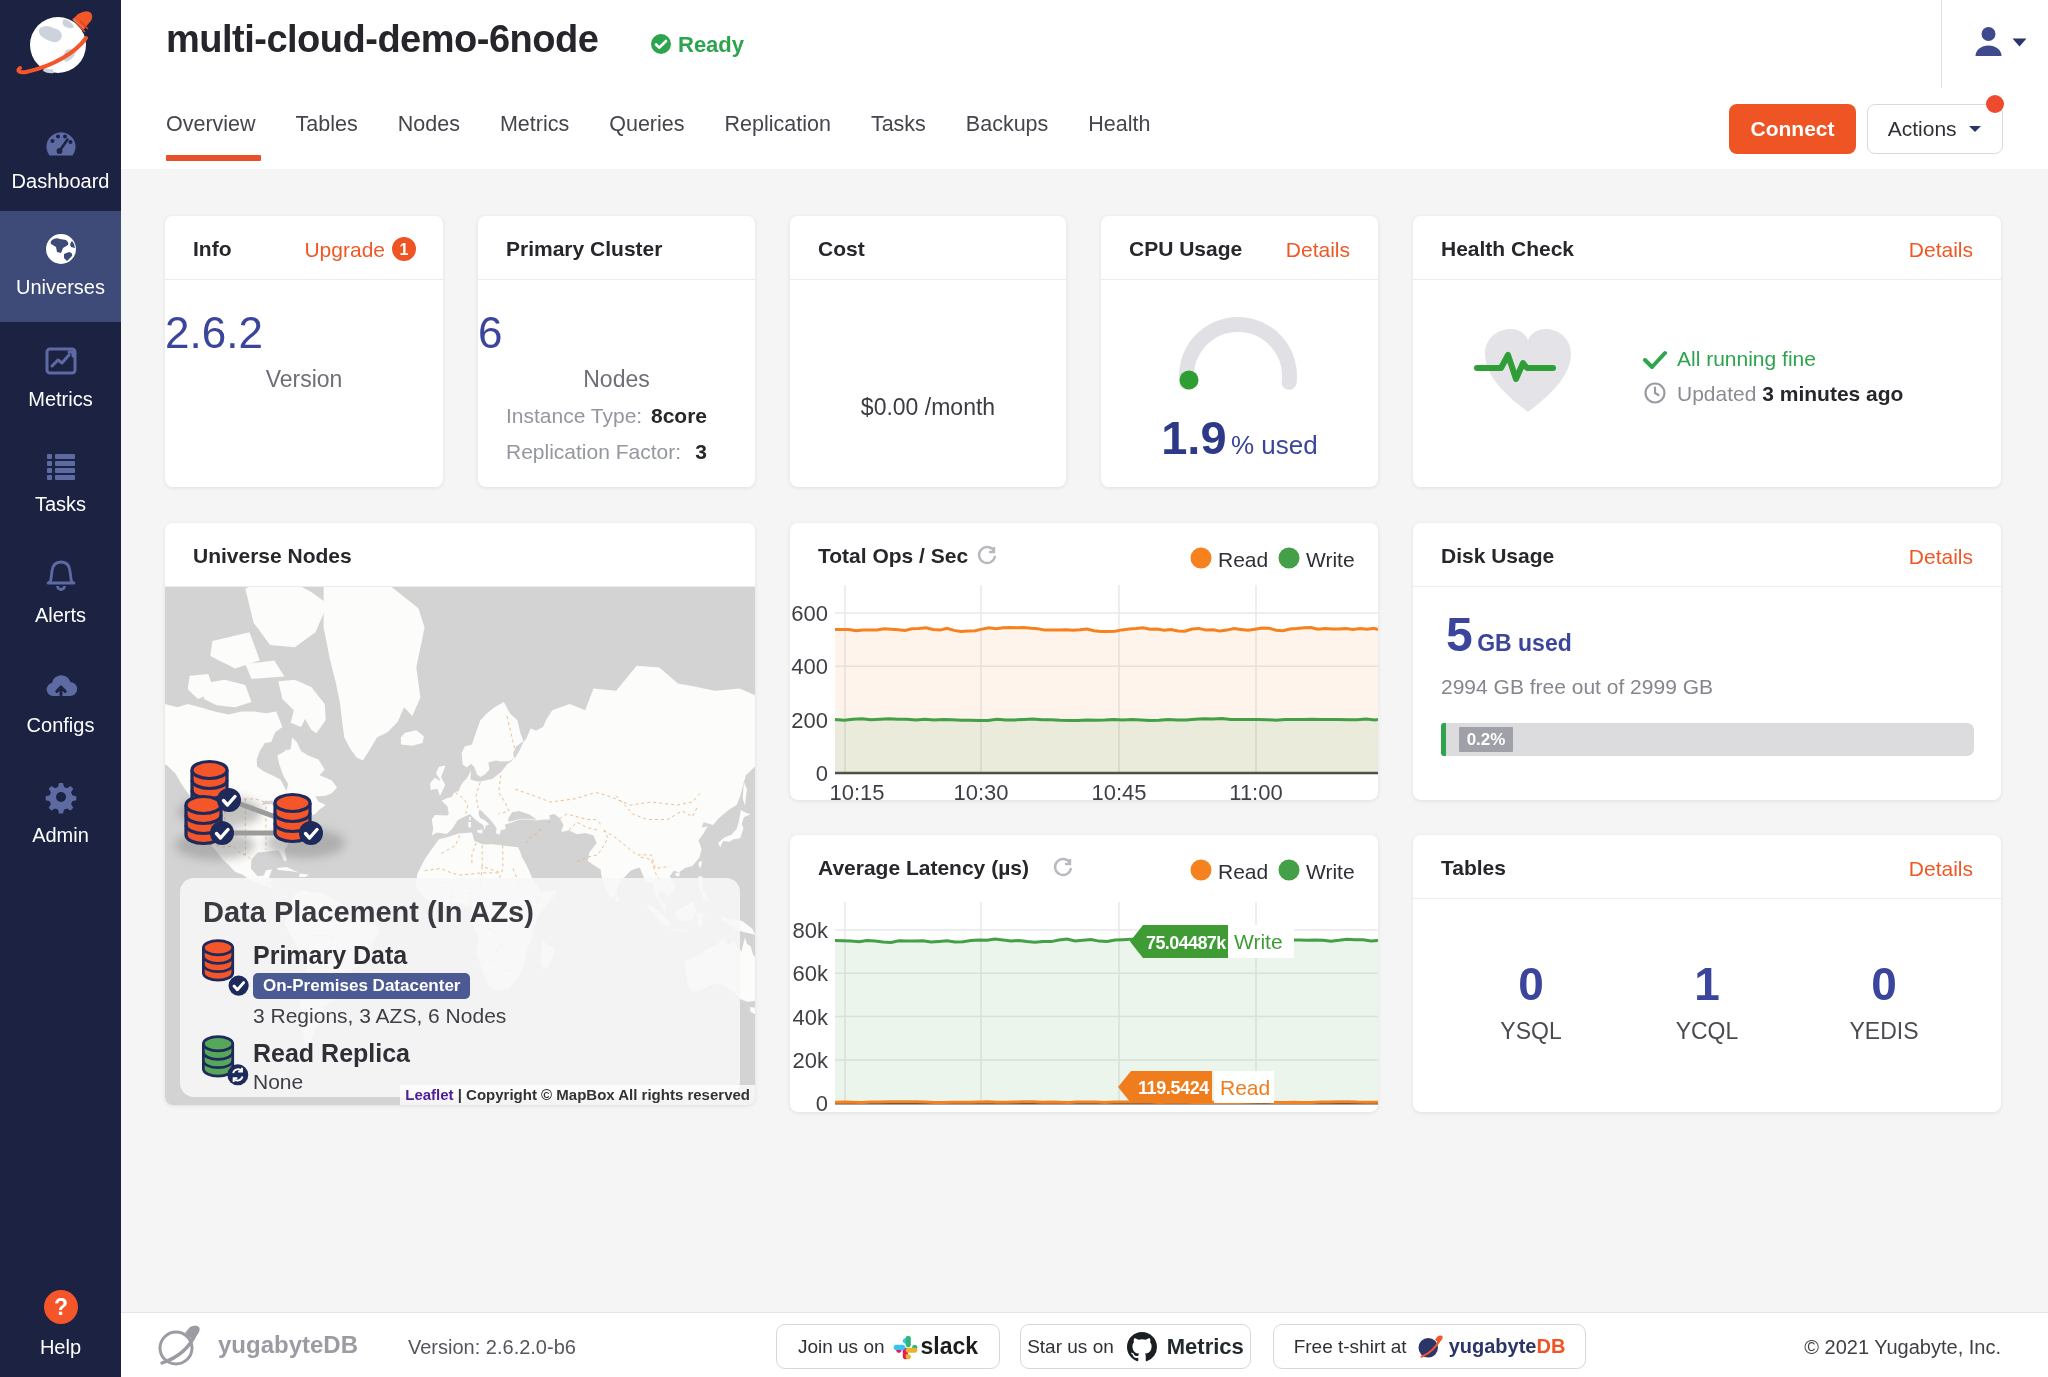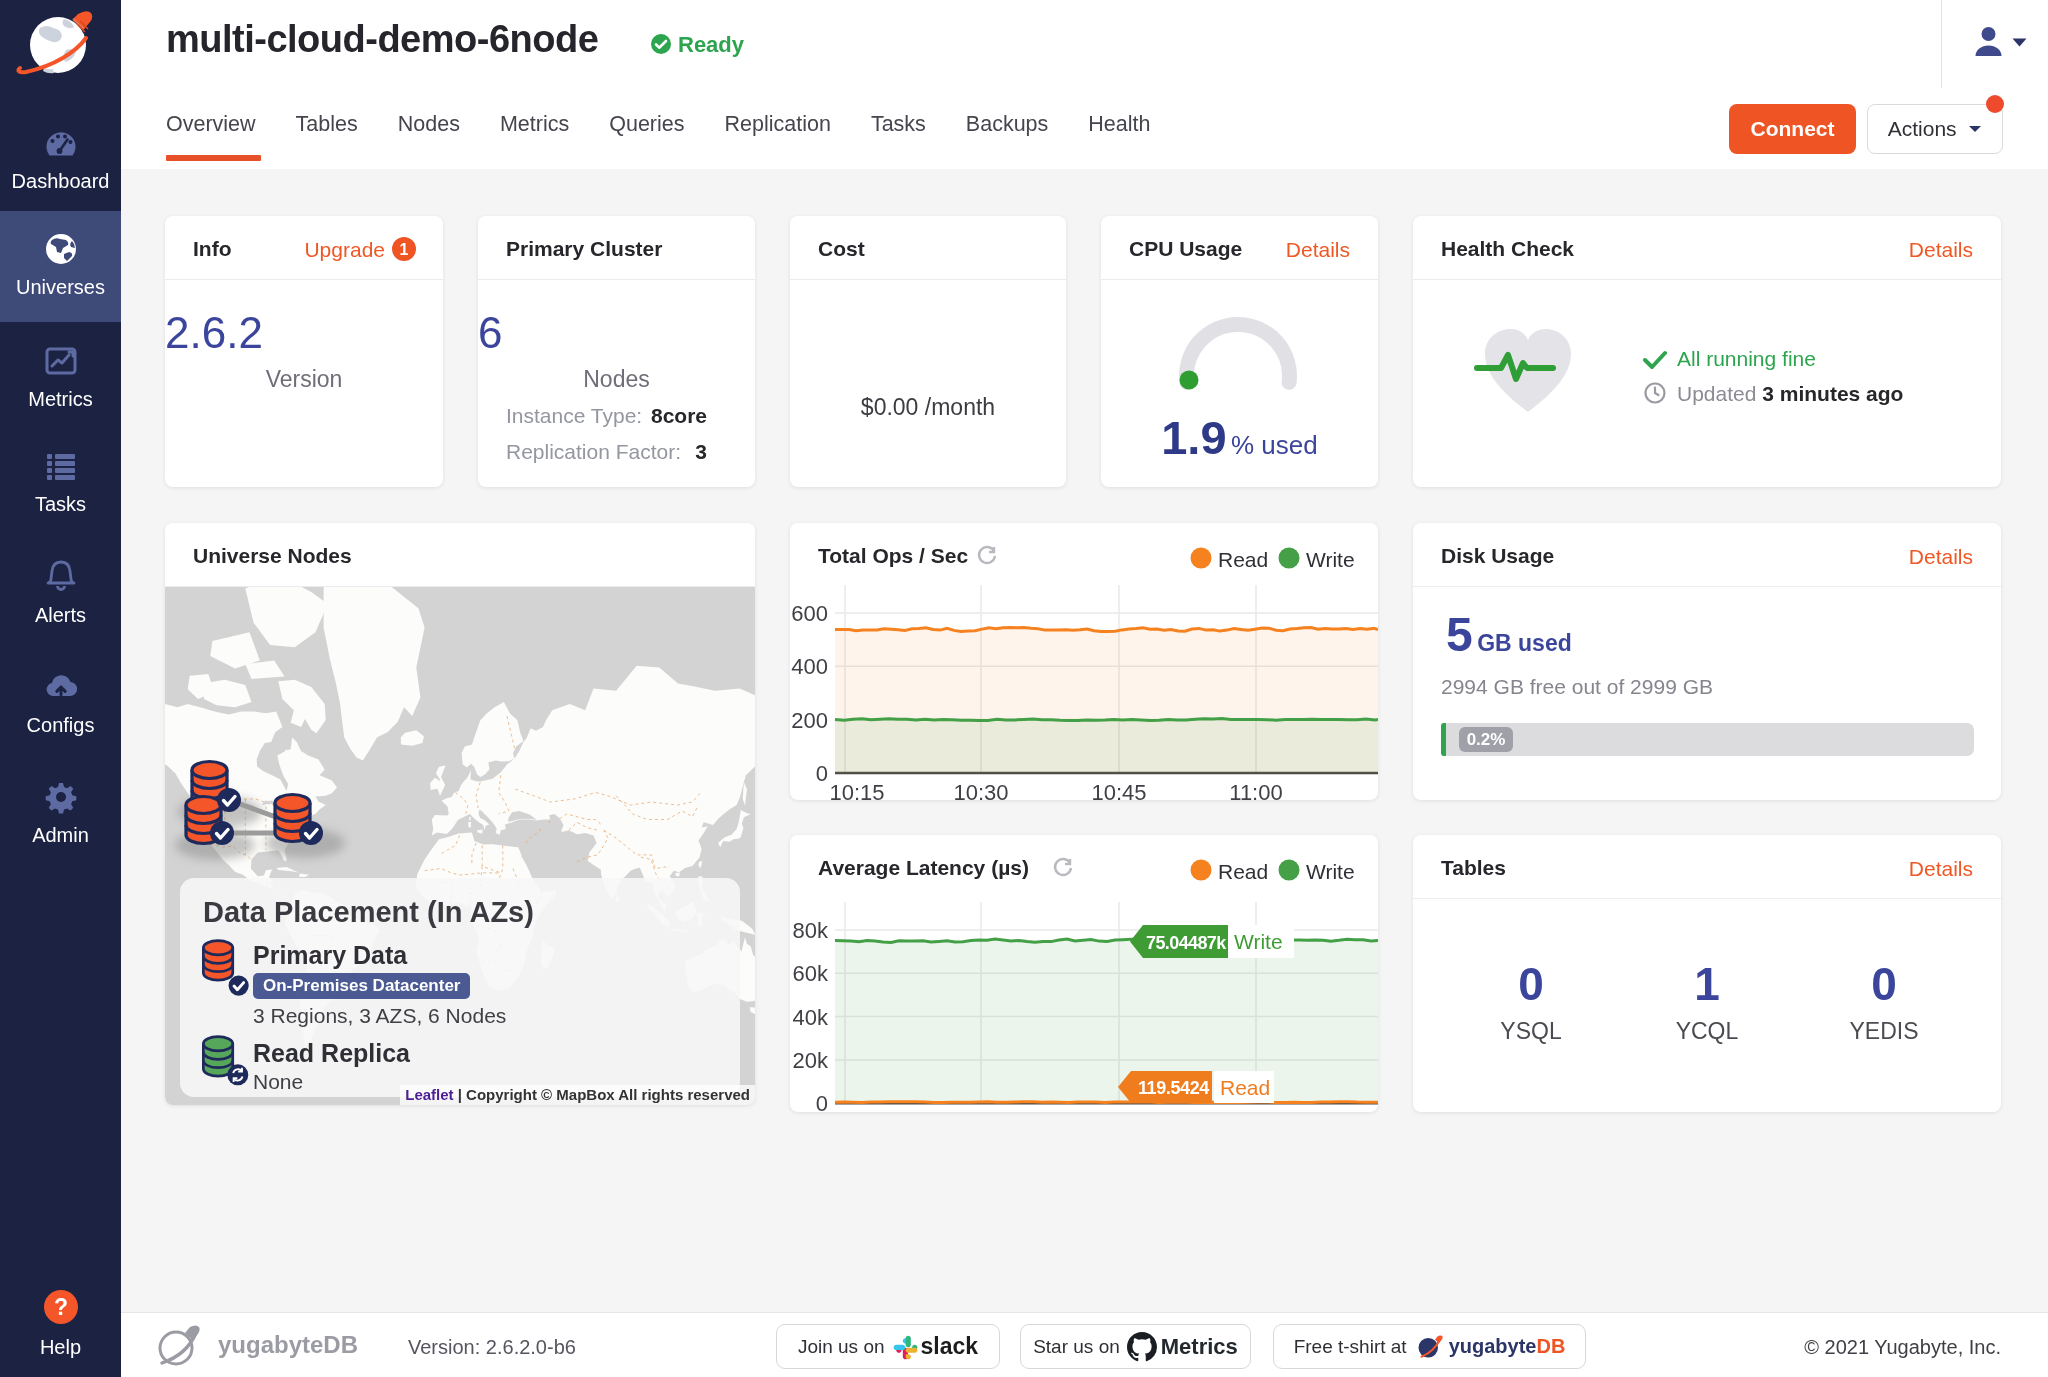--- a/index.html
+++ b/index.html
@@ -398,21 +398,21 @@
 </svg>
 </div>
 <div class="card" style="left:1413px;top:523px;width:588px;height:277px">
 <div class="chead"></div>
     <div class="ctitle">Disk Usage</div>
     <div class="details">Details</div>
 <div class="abs" style="left:33px;top:84px"><span style="font-size:48px;font-weight:bold;color:#3a459b">5</span> <span style="font-size:23px;font-weight:bold;color:#3a459b">GB used</span></div>
 <div class="abs" style="left:28px;top:152px;font-size:21px;color:#85858e">2994 GB free out of 2999 GB</div>
 <div class="abs" style="left:28px;top:200px;width:533px;height:33px;background:#dcdcdf;border-radius:7px"></div>
 <div class="abs" style="left:28px;top:200px;width:5px;height:33px;background:#2ea44f;border-radius:3px 0 0 3px"></div>
-<div class="abs" style="left:46px;top:204px;width:54px;height:25px;background:#9fa0a8;border-radius:6px;color:#fff;font-weight:bold;font-size:17px;text-align:center;line-height:25px">0.2%</div>
+<div class="abs" style="left:46px;top:204px;width:54px;height:25px;background:#9fa0a8;border-radius:1px;color:#fff;font-weight:bold;font-size:17px;text-align:center;line-height:25px">0.2%</div>
 </div>
 <div class="card" style="left:1413px;top:835px;width:588px;height:277px">
 <div class="chead"></div>
     <div class="ctitle">Tables</div>
     <div class="details">Details</div>
 <div class="abs" style="left:68px;top:122px;width:100px;text-align:center;font-size:46px;font-weight:bold;color:#3a459b">0</div>
 <div class="abs" style="left:68px;top:183px;width:100px;text-align:center;font-size:23px;color:#4b4b52">YSQL</div>
 <div class="abs" style="left:244px;top:122px;width:100px;text-align:center;font-size:46px;font-weight:bold;color:#3a459b">1</div>
 <div class="abs" style="left:244px;top:183px;width:100px;text-align:center;font-size:23px;color:#4b4b52">YCQL</div>
 <div class="abs" style="left:421px;top:122px;width:100px;text-align:center;font-size:46px;font-weight:bold;color:#3a459b">0</div>
@@ -435,21 +435,21 @@
 <path d="M27.8 19.7c-3 0-5.4-2.4-5.4-5.4s2.4-5.4 5.4-5.4 5.4 2.4 5.4 5.4v5.4h-5.4z" fill="#36C5F0"></path>
 <path d="M27.8 22.4c3 0 5.4 2.4 5.4 5.4s-2.4 5.4-5.4 5.4H14.3c-3 0-5.4-2.4-5.4-5.4s2.4-5.4 5.4-5.4h13.5z" fill="#36C5F0" transform="translate(-5.5 0)"></path>
 <path d="M41.8 27.8c0-3 2.4-5.4 5.4-5.4s5.4 2.4 5.4 5.4-2.4 5.4-5.4 5.4h-5.4v-5.4z" fill="#2EB67D"></path>
 <path d="M39.1 27.8c0 3-2.4 5.4-5.4 5.4s-5.4-2.4-5.4-5.4V14.3c0-3 2.4-5.4 5.4-5.4s5.4 2.4 5.4 5.4v13.5z" fill="#2EB67D" transform="translate(0 -5.5)"></path>
 <path d="M33.8 41.8c3 0 5.4 2.4 5.4 5.4s-2.4 5.4-5.4 5.4-5.4-2.4-5.4-5.4v-5.4h5.4z" fill="#ECB22E"></path>
 <path d="M33.8 39.1c-3 0-5.4-2.4-5.4-5.4s2.4-5.4 5.4-5.4h13.5c3 0 5.4 2.4 5.4 5.4s-2.4 5.4-5.4 5.4H33.8z" fill="#ECB22E"></path>
         </g>
       </svg>
       <span style="font-size:23px;font-weight:bold;color:#1d1c1d;margin-left:-4px">slack</span>
     </div>
-<div class="abs" style="left:899px;top:11px;width:231px;height:45px;border:1.5px solid #d8d8dc;border-radius:9px;display:flex;align-items:center;justify-content:center;gap:7px">
+<div class="abs" style="left:899px;top:11px;width:231px;height:45px;border:1.5px solid #d8d8dc;border-radius:9px;display:flex;align-items:center;justify-content:center;gap:13px">
       <span style="font-size:19px;color:#2f2f36">Star us on</span>
       <svg width="30" height="30" viewBox="0 0 16 16">
         <path fill="#1b1f23" d="M8 0C3.58 0 0 3.58 0 8c0 3.54 2.29 6.53 5.47 7.59.4.07.55-.17.55-.38 0-.19-.01-.82-.01-1.49-2.01.37-2.53-.49-2.69-.94-.09-.23-.48-.94-.82-1.13-.28-.15-.68-.52-.01-.53.63-.01 1.08.58 1.23.82.72 1.21 1.87.87 2.33.66.07-.52.28-.87.51-1.07-1.78-.2-3.64-.89-3.64-3.95 0-.87.31-1.59.82-2.15-.08-.2-.36-1.02.08-2.12 0 0 .67-.21 2.2.82.64-.18 1.32-.27 2-.27.68 0 1.36.09 2 .27 1.53-1.04 2.2-.82 2.2-.82.44 1.1.16 1.92.08 2.12.51.56.82 1.27.82 2.15 0 3.07-1.87 3.75-3.65 3.95.29.25.54.73.54 1.48 0 1.07-.01 1.93-.01 2.2 0 .21.15.46.55.38A8.012 8.012 0 0 0 16 8c0-4.42-3.58-8-8-8z"></path>
       </svg>
       <span style="font-size:22px;font-weight:bold;color:#24292e;margin-left:-3px">Metrics</span>
     </div>
 <div class="abs" style="left:1152px;top:11px;width:313px;height:45px;border:1.5px solid #d8d8dc;border-radius:9px;display:flex;align-items:center;justify-content:center;gap:7px">
       <span style="font-size:19px;color:#2f2f36">Free t-shirt at</span>
       <svg width="30" height="30" viewBox="0 0 40 40">
         <circle cx="19" cy="21" r="13" fill="#2c3568"></circle>

